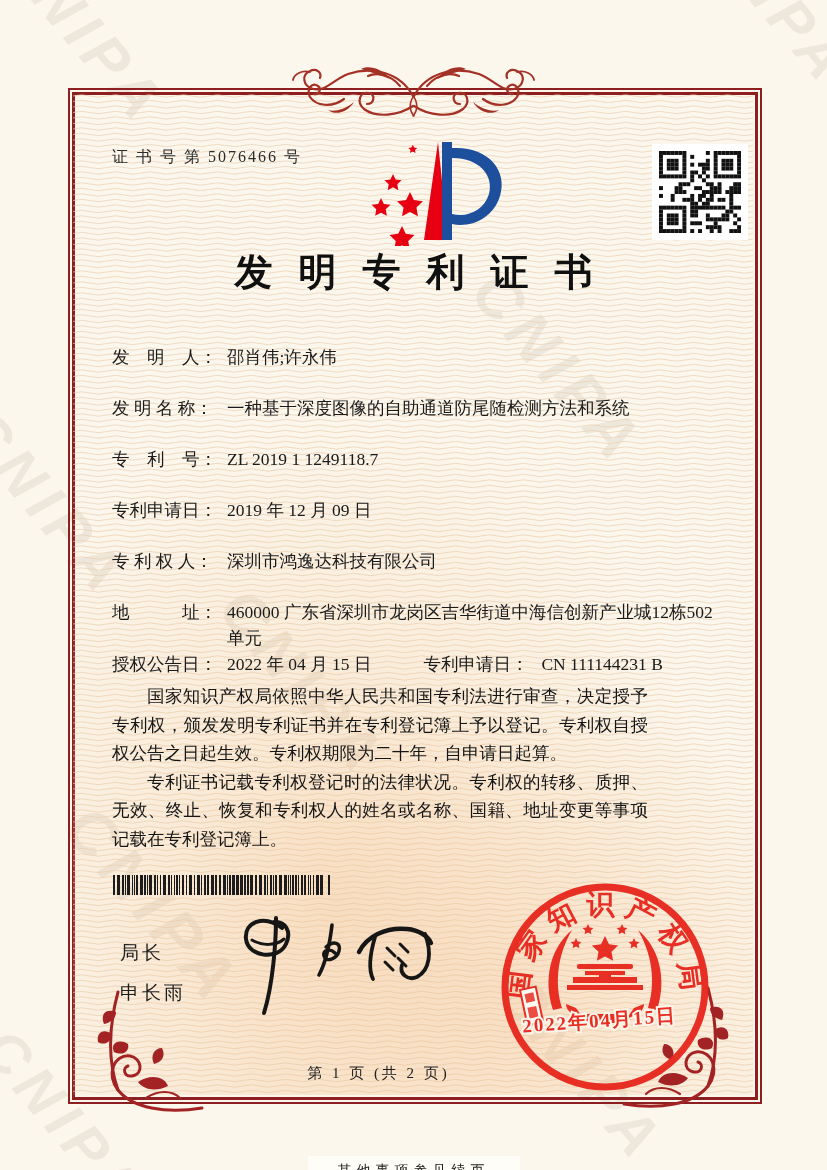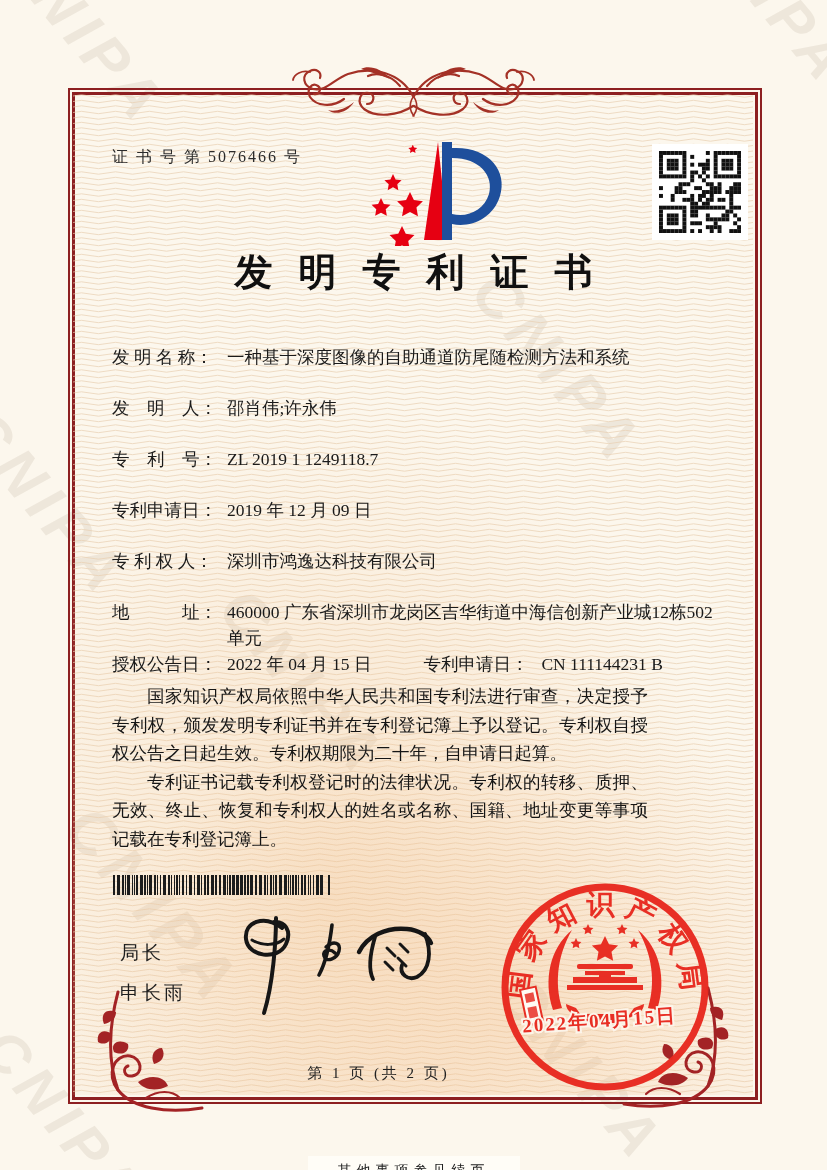--- a/index.html
+++ b/index.html
@@ -537,26 +537,26 @@
         <rect x="70.29" y="78.10" width="3.95" height="3.95" fill="#111"></rect>
         <rect x="74.19" y="78.10" width="3.95" height="3.95" fill="#111"></rect>
         <rect x="78.10" y="78.10" width="3.95" height="3.95" fill="#111"></rect>
       </svg>
   </div>
 
   <div class="title">发明专利证书</div>
 
   <div class="fields">
     <div class="frow">
+      <span class="flabel">发　明　人：</span>
+      <span class="fvalue">邵肖伟;许永伟</span>
+    </div>
+    <div class="frow">
       <span class="flabel">发 明 名 称：</span>
       <span class="fvalue">一种基于深度图像的自助通道防尾随检测方法和系统</span>
-    </div>
-    <div class="frow">
-      <span class="flabel">发　明　人：</span>
-      <span class="fvalue">邵肖伟;许永伟</span>
     </div>
     <div class="frow">
       <span class="flabel">专　利　号：</span>
       <span class="fvalue">ZL 2019 1 1249118.7</span>
     </div>
     <div class="frow">
       <span class="flabel">专利申请日：</span>
       <span class="fvalue">2019 年 12 月 09 日</span>
     </div>
     <div class="frow">

